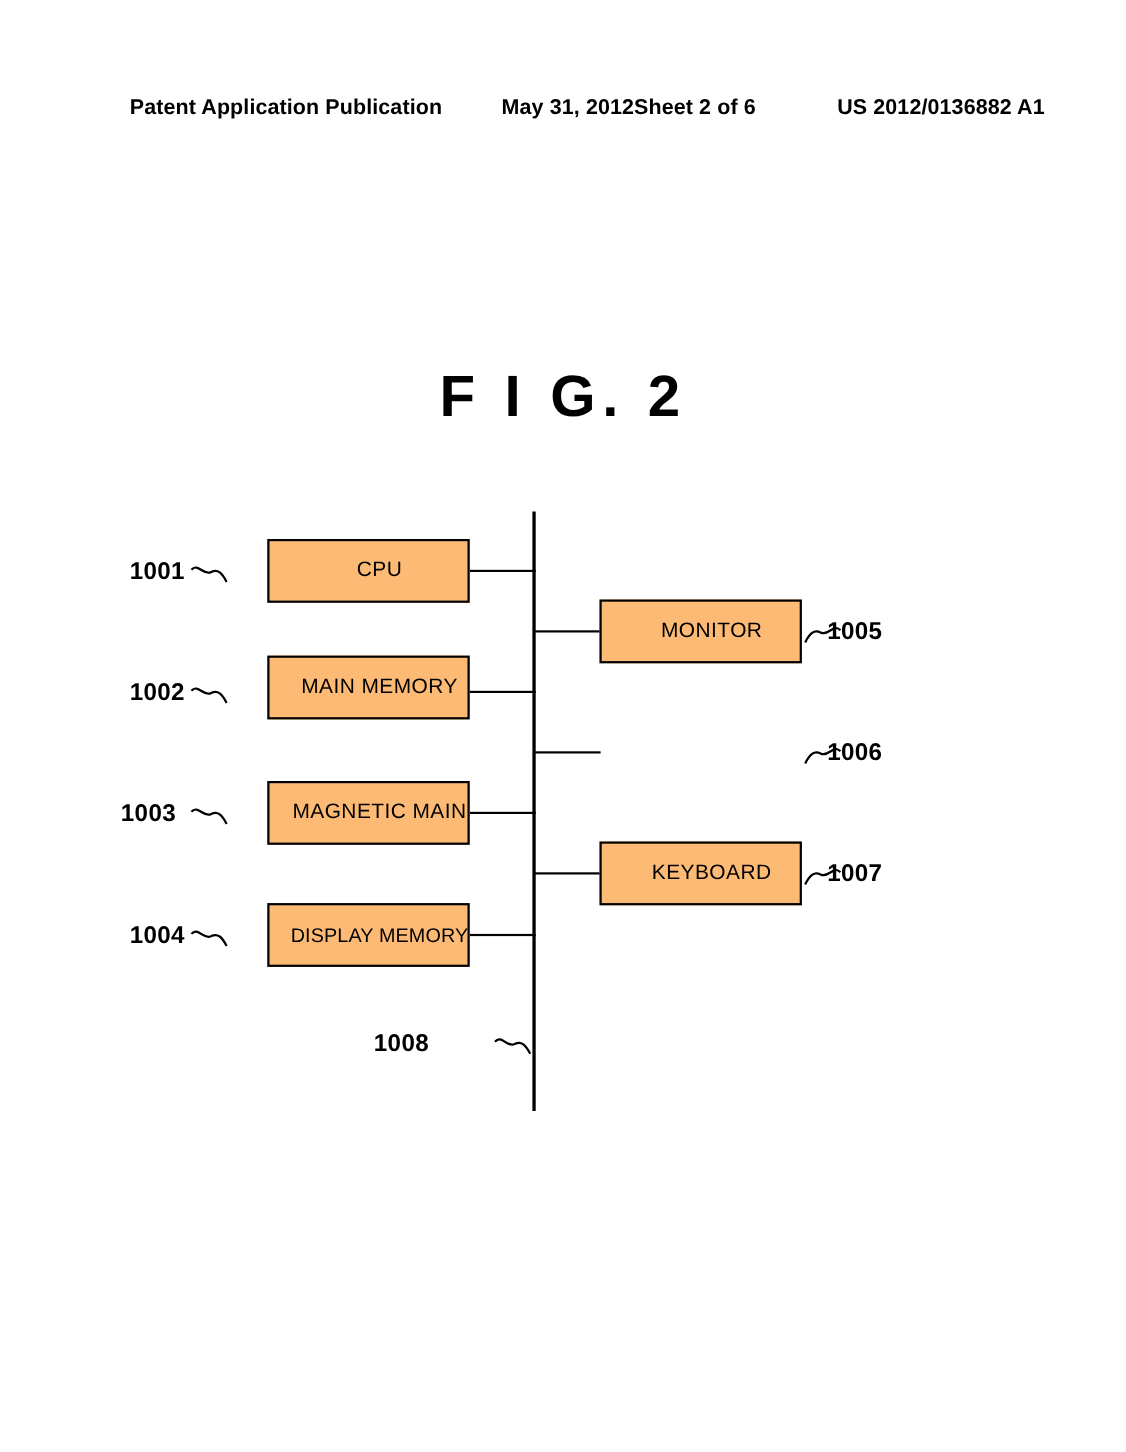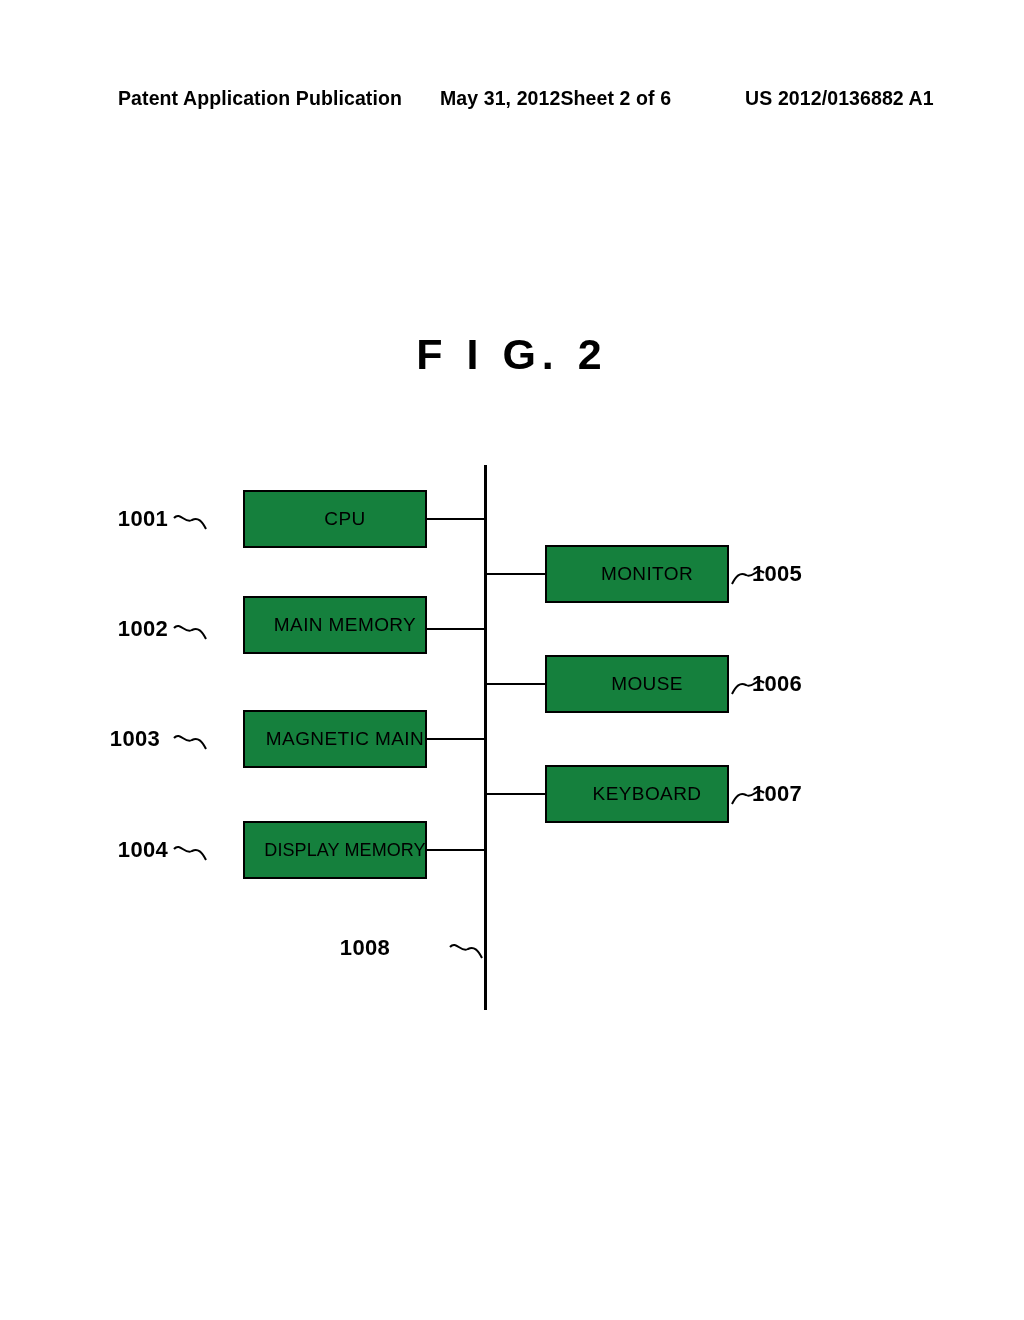--- a/index.html
+++ b/index.html
@@ -24,51 +24,51 @@
     width: 790px;
     height: 26px;
     font-family: Liberation Sans, sans-serif;
     font-weight: bold;
     font-size: 19.5px;
     white-space: nowrap;
     display: flex;
     align-items: baseline;
   }
   .hdr-pub   { letter-spacing: 0.1px; }
-  .hdr-date  { margin-left: 38px; letter-spacing: 0.1px; }
+  .hdr-date  { margin-left: 54px; letter-spacing: 0.1px; }
   .hdr-sheet { letter-spacing: 0.1px; }
   .hdr-num   { margin-left: 74px; letter-spacing: 0.1px; }
 
   
   .fig-title {
     position: absolute;
     top: 330px;
     left: 0;
     width: 1024px;
     text-align: center;
     font-family: "Liberation Sans", sans-serif;
     font-weight: bold;
-    font-size: 43px;
+    font-size: 53px;
     letter-spacing: 6px;
   }
 
   
   .diagram {
     position: absolute;
     left: 0;
     top: 0;
     width: 1024px;
     height: 1320px;
   }
 
   
   .blk {
     position: absolute;
     border: 2.5px solid #000;
-    background: #15803d;
+    background: #fdba74;
     box-sizing: border-box;
     display: flex;
     align-items: center;
     justify-content: center;
     font-family: "Liberation Sans", sans-serif;
     font-size: 19px;
     letter-spacing: 0.4px;
     white-space: nowrap;
     padding-left: 20px;
   }
@@ -182,23 +182,20 @@
   <div class="blk left blk-magdisk">
     <span>MAGNETIC MAIN</span>
   </div>
   <div class="blk left blk-dispmem">
     <span>DISPLAY MEMORY</span>
   </div>
 
   <div class="blk right blk-monitor">
     <span>MONITOR</span>
   </div>
-  <div class="blk right blk-mouse">
-    <span>MOUSE</span>
-  </div>
   <div class="blk right blk-keyboard">
     <span>KEYBOARD</span>
   </div>
 
   <div class="ref ref-left ref-1001">1001</div>
   <div class="ref ref-left ref-1002">1002</div>
   <div class="ref ref-left ref-1003">1003</div>
   <div class="ref ref-left ref-1004">1004</div>
   <div class="ref ref-left ref-1008">1008</div>
 

